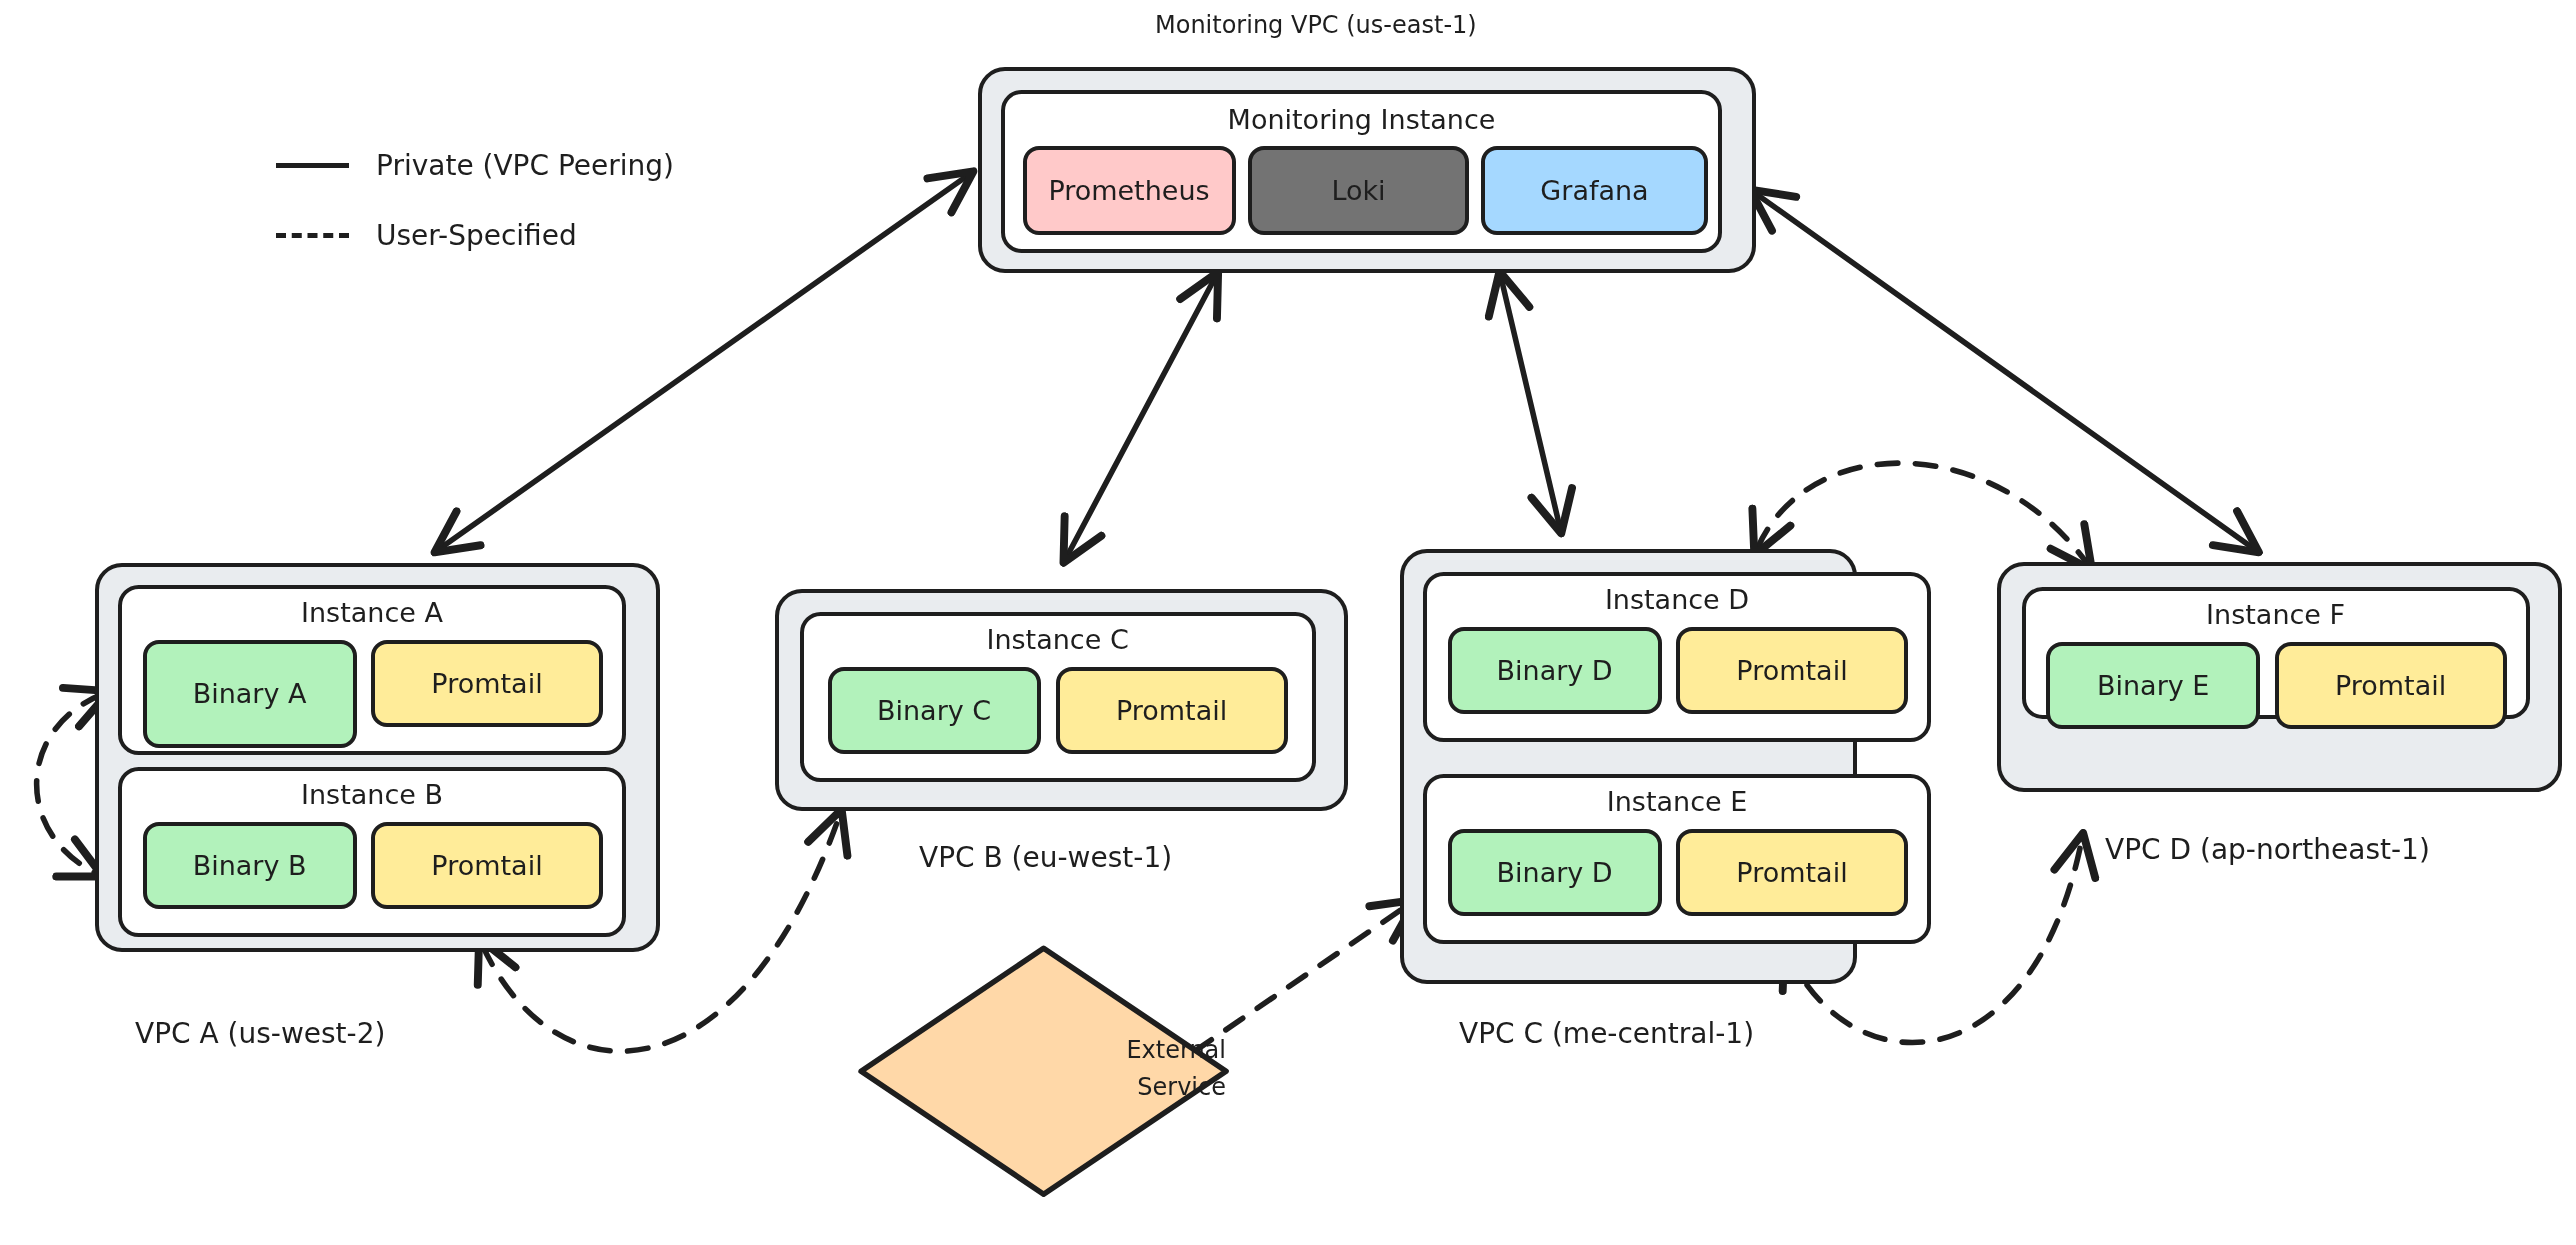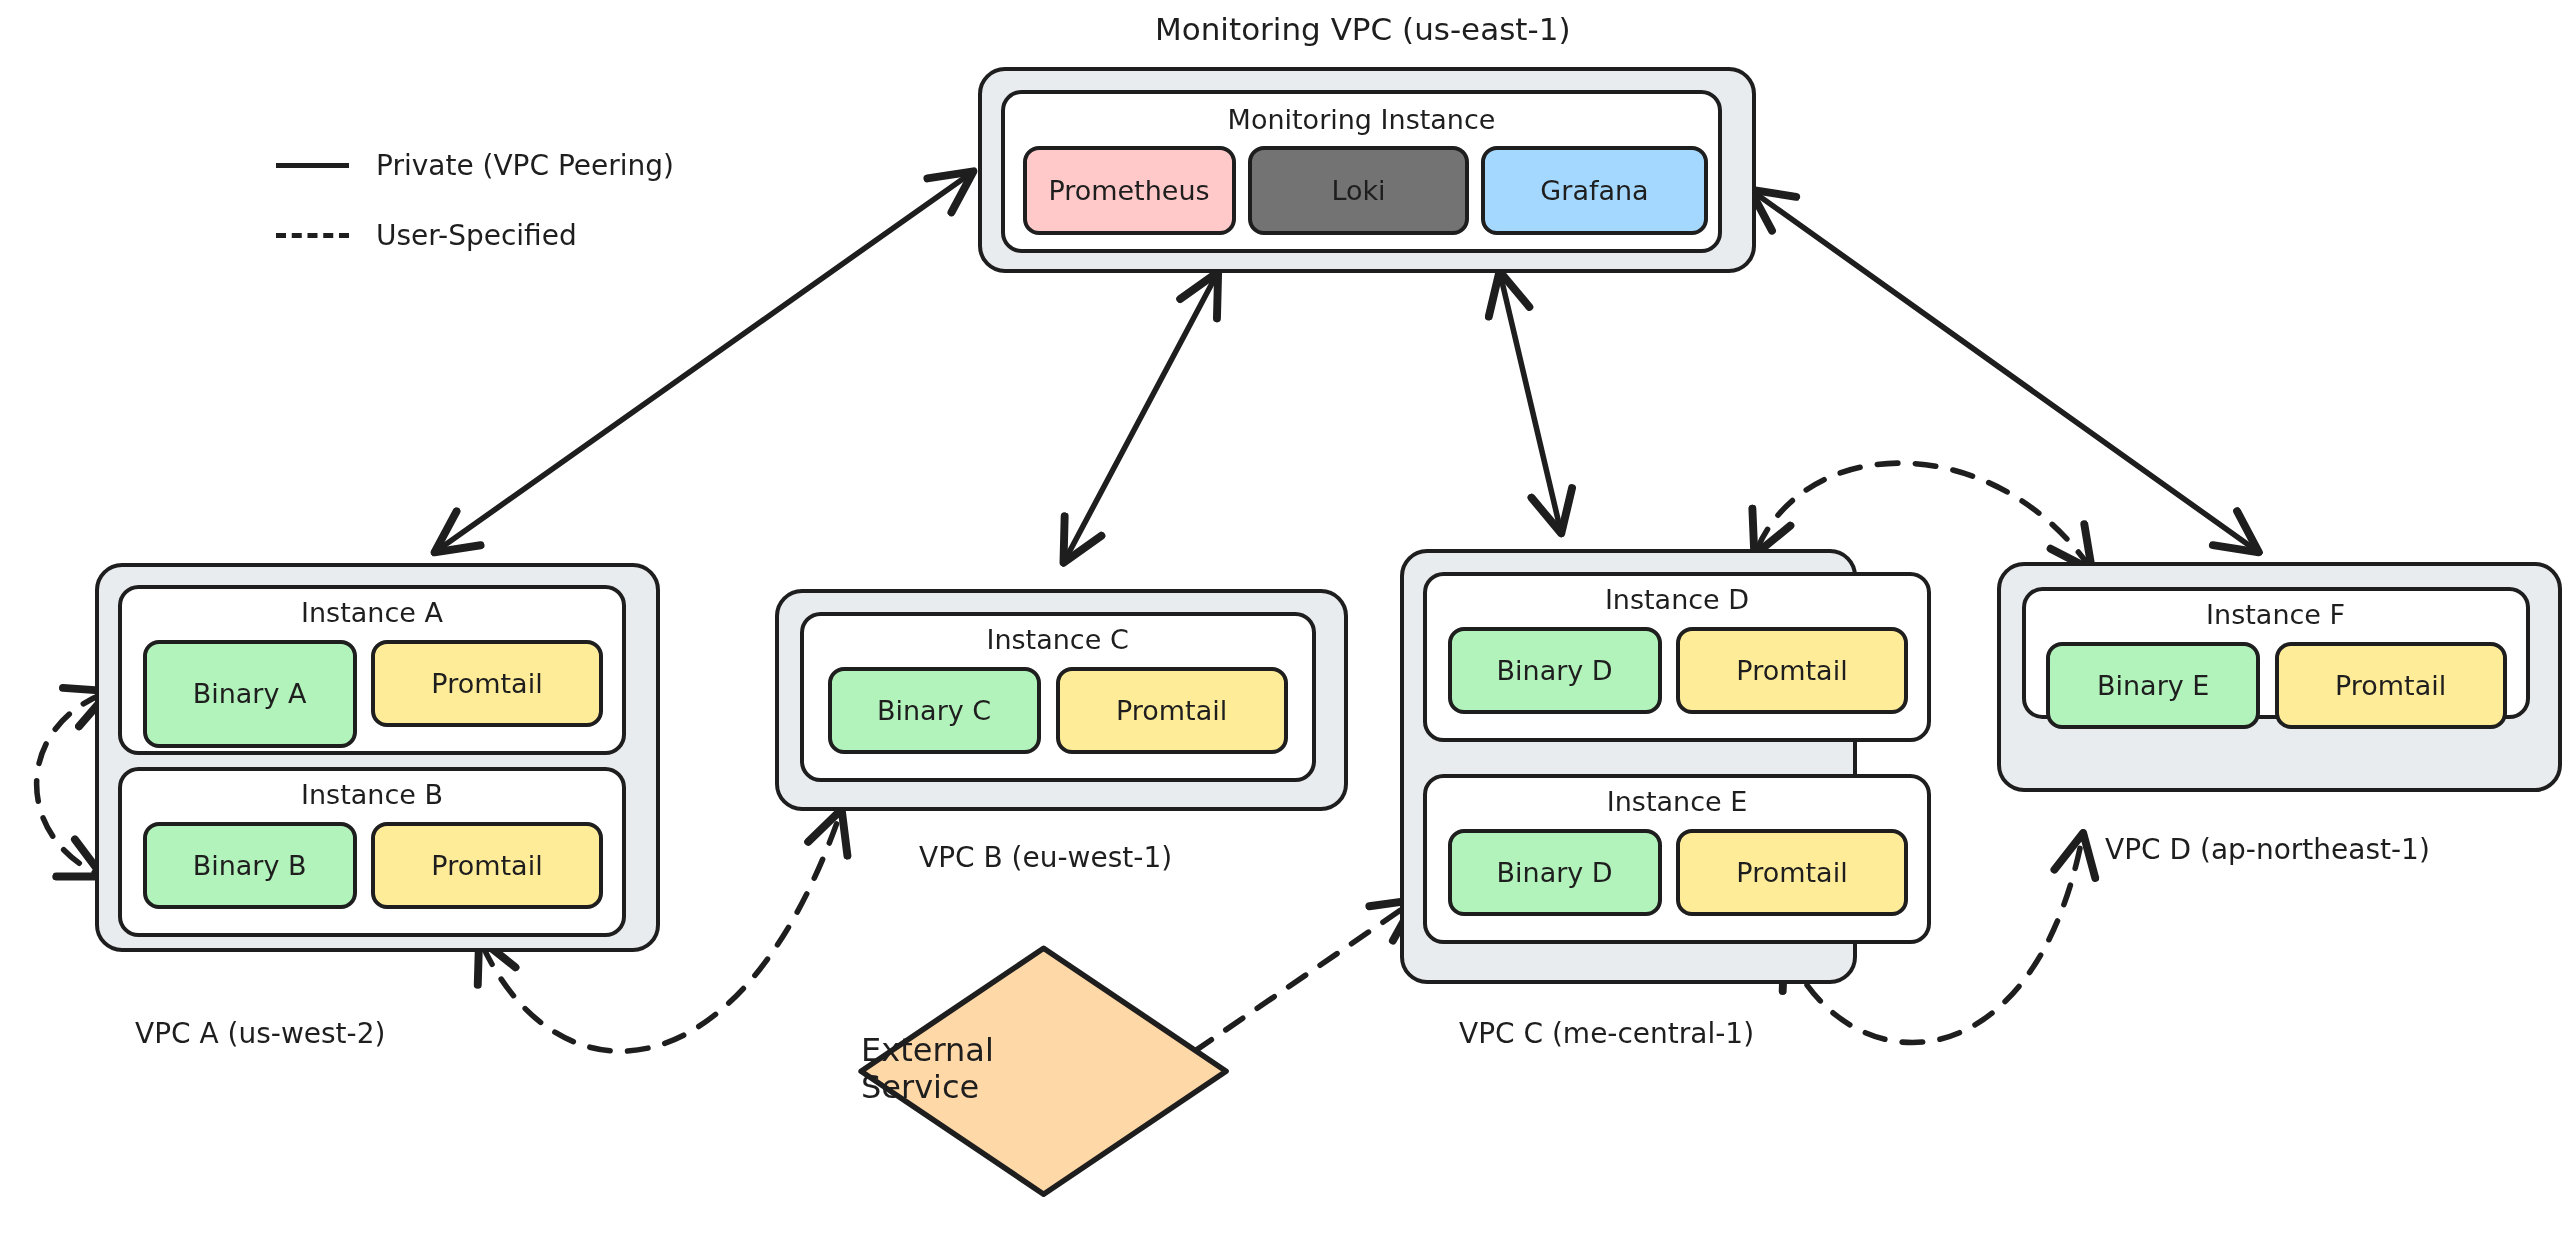--- a/index.html
+++ b/index.html
@@ -78,28 +78,28 @@
   }
   .legend-swatch { width: 73px; height: 0; }
   .legend-swatch.solid  { border-top: 5.6px solid #1e1e1e; }
   .legend-swatch.dashed { border-top: 5.6px dashed #1e1e1e; }
 
   
   .diamond-wrap { position: absolute; }
   .diamond-text {
     position: absolute;
     left: 0; right: 0;
-    text-align: left;
-    font-size: 32px;
+    text-align: right;
+    font-size: 24px;
     line-height: 37px;
     color: #1e1e1e;
   }
   .top-caption {
     position: absolute;
-    font-size: 31px;
+    font-size: 24px;
     color: #1e1e1e;
     white-space: nowrap;
   }
 </style>
 </head>
 <body>
 
 <svg id="canvas" viewBox="0 0 3246 1569">
   <defs>
     <marker id="ah" viewBox="0 0 12 12" refX="9" refY="6" markerWidth="9" markerHeight="9" orient="auto-start-reverse">

